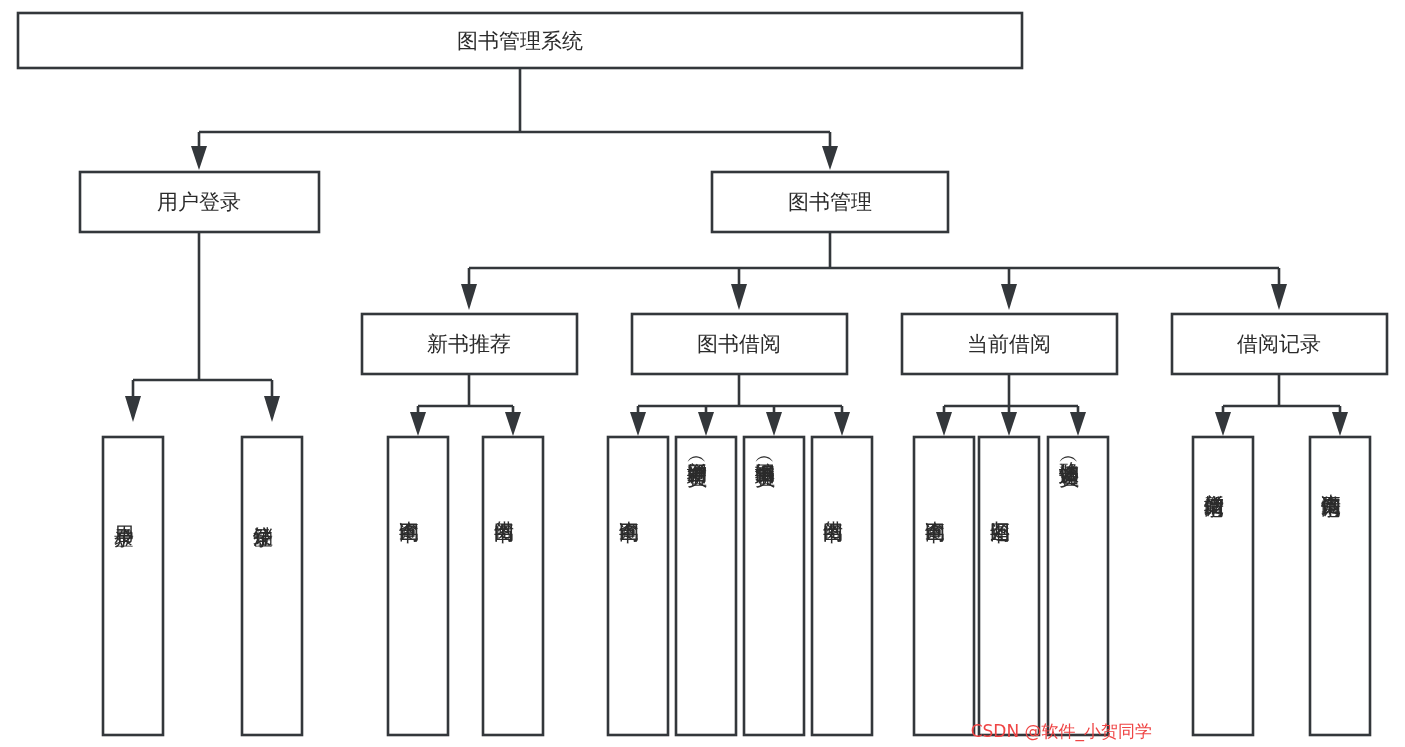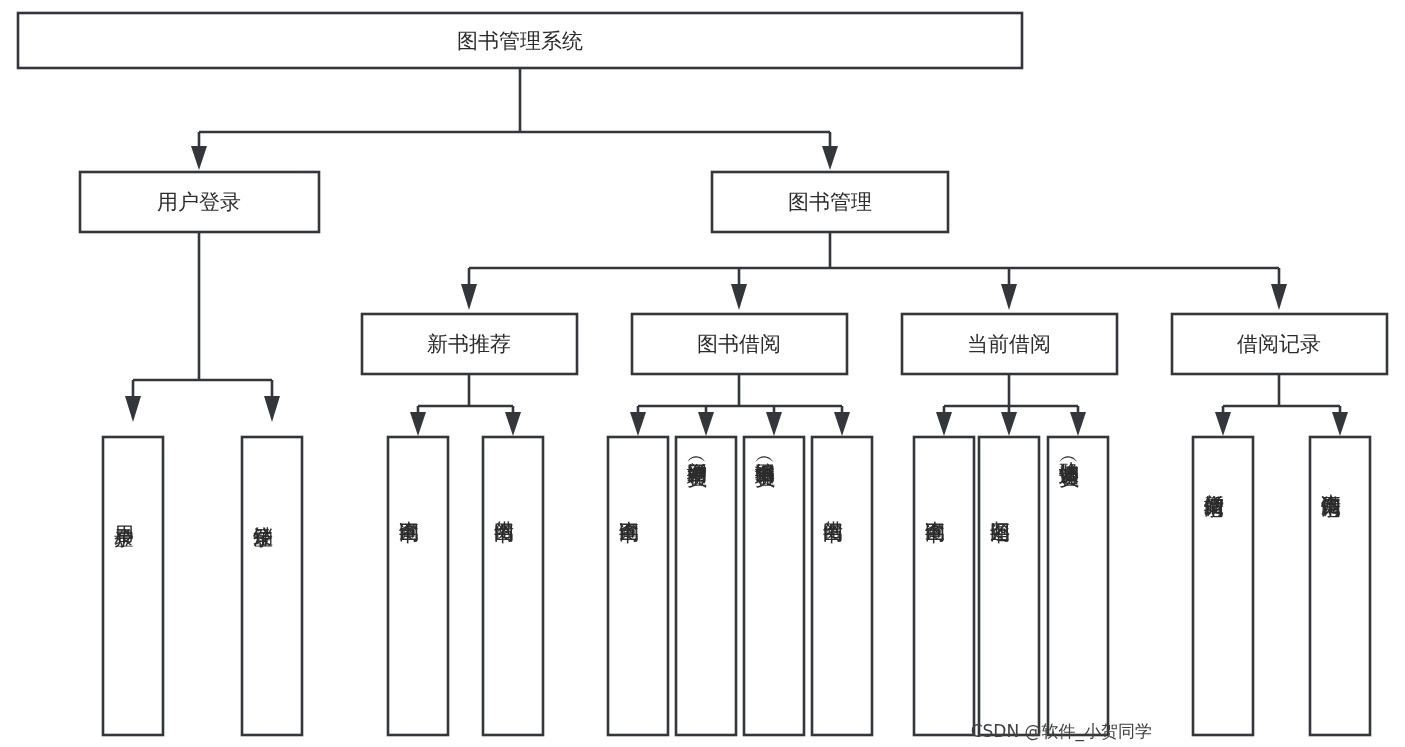--- a/index.html
+++ b/index.html
@@ -59,21 +59,21 @@
     letter-spacing: 1px;
     white-space: nowrap;
     pointer-events: none;
   }
   .watermark {
     position: absolute;
     right: 8px;
     bottom: 4px;
     font-family: "DejaVu Sans", "Liberation Sans", sans-serif;
     font-size: 17px;
-    color: #404040;
+    color: #ef4444;
     white-space: nowrap;
   }
 </style>
 </head>
 <body>
 
 <div id="diagram-root">
 
   <svg class="flow" viewBox="0 0 1405 747">
 

